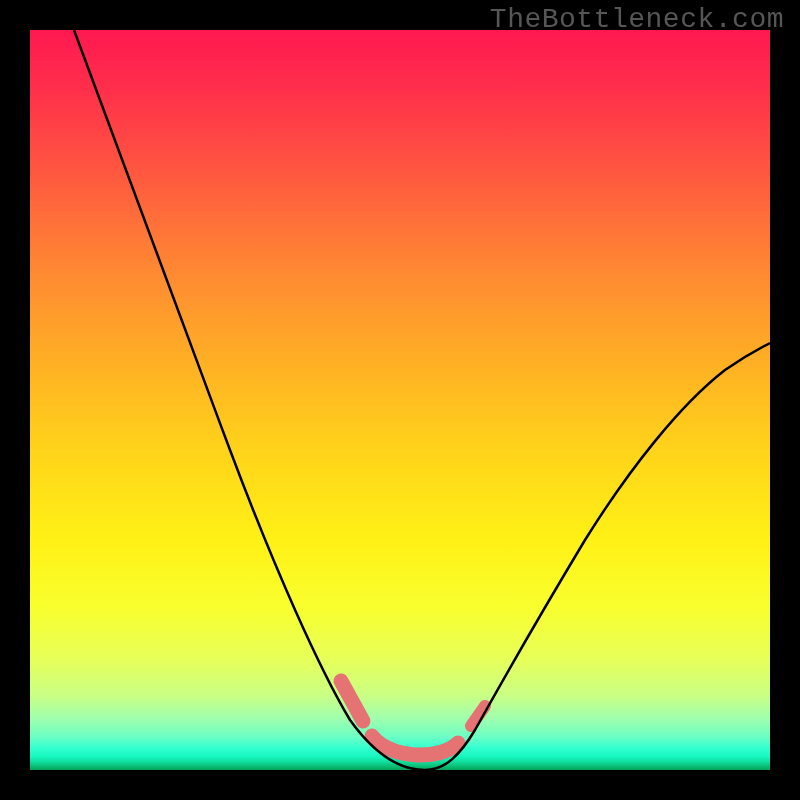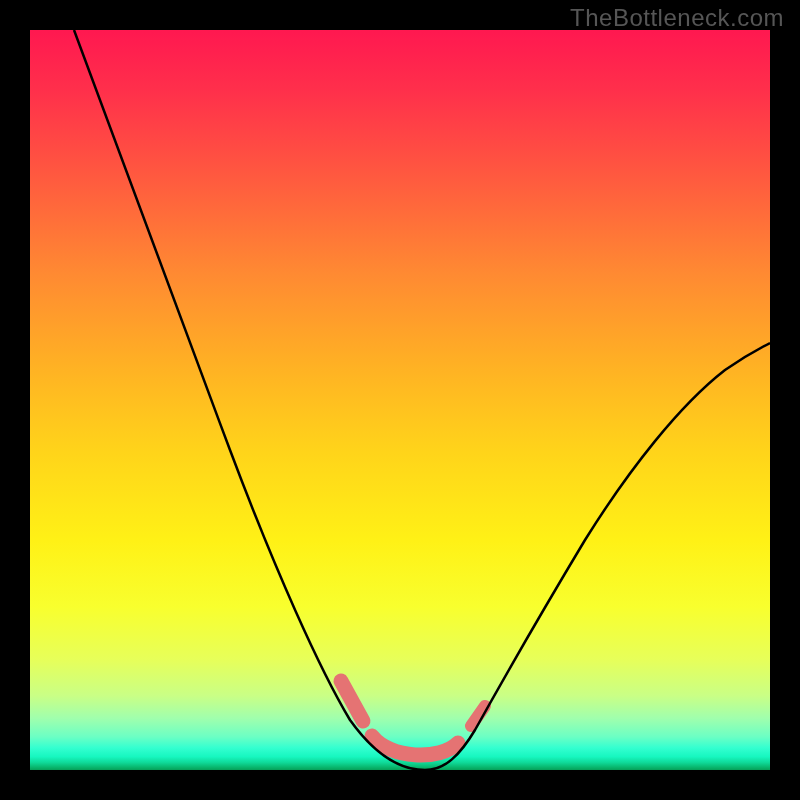--- a/index.html
+++ b/index.html
@@ -13,22 +13,22 @@
   .container {
     position: relative;
     width: 800px;
     height: 800px;
     background: #000000;
   }
   .watermark {
     position: absolute;
     top: 4px;
     right: 16px;
-    font-family: Liberation Sans, sans-serif;
-    font-size: 24px;
+    font-family: Liberation Mono, monospace;
+    font-size: 28px;
     font-weight: 500;
     color: #565656;
     letter-spacing: 0.5px;
     z-index: 10;
     margin-left: 20px;
   }
   .plot-area {
     position: absolute;
     left: 30px;
     top: 30px;

